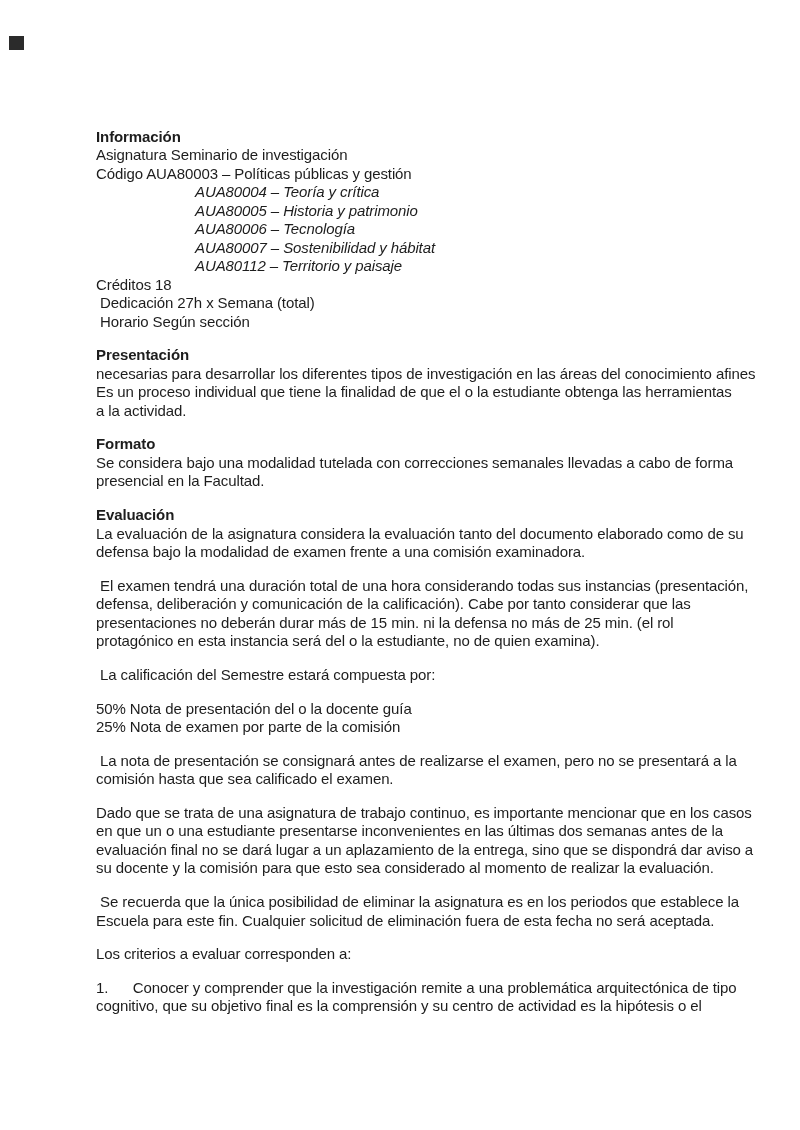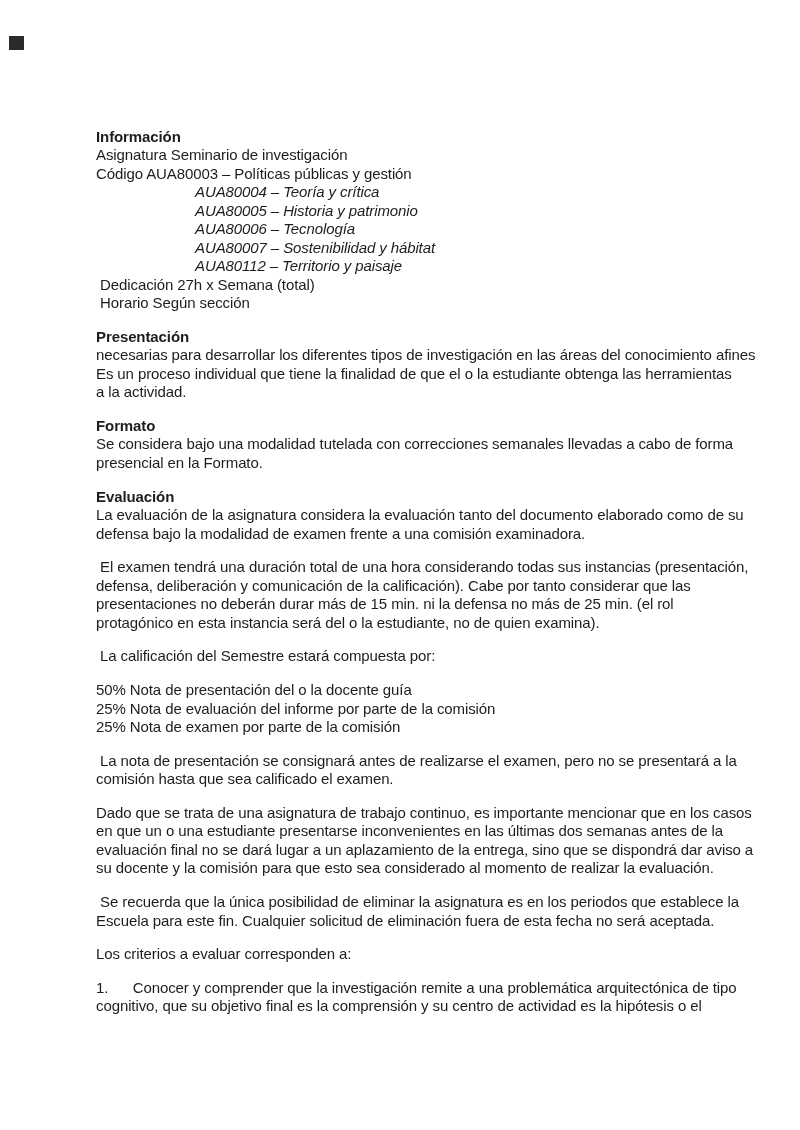--- a/index.html
+++ b/index.html
@@ -45,45 +45,45 @@
   <div class="corner-mark" style="background: rgb(43, 43, 43);"></div>
   <div class="content" id="doc-content">
       <div class="ln heading">Información</div>
       <div class="ln line">Asignatura Seminario de investigación</div>
       <div class="ln line">Código AUA80003 – Políticas públicas y gestión</div>
       <div class="ln indent">AUA80004 – Teoría y crítica</div>
       <div class="ln indent">AUA80005 – Historia y patrimonio</div>
       <div class="ln indent">AUA80006 – Tecnología</div>
       <div class="ln indent">AUA80007 – Sostenibilidad y hábitat</div>
       <div class="ln indent">AUA80112 – Territorio y paisaje</div>
+      <div class="ln line">Créditos 18</div>
       <div class="ln line"> Dedicación 27h x Semana (total)</div>
       <div class="ln line"> Horario Según sección</div>
       <div class="ln blank"></div>
       <div class="ln heading">Presentación</div>
       <div class="ln line">necesarias para desarrollar los diferentes tipos de investigación en las áreas del conocimiento afines</div>
       <div class="ln line">Es un proceso individual que tiene la finalidad de que el o la estudiante obtenga las herramientas</div>
       <div class="ln line">a la actividad.</div>
       <div class="ln blank"></div>
       <div class="ln heading">Formato</div>
       <div class="ln line">Se considera bajo una modalidad tutelada con correcciones semanales llevadas a cabo de forma</div>
-      <div class="ln line">presencial en la Formato.</div>
+      <div class="ln line">presencial en la Facultad.</div>
       <div class="ln blank"></div>
       <div class="ln heading">Evaluación</div>
       <div class="ln line">La evaluación de la asignatura considera la evaluación tanto del documento elaborado como de su</div>
       <div class="ln line">defensa bajo la modalidad de examen frente a una comisión examinadora.</div>
       <div class="ln blank"></div>
       <div class="ln line"> El examen tendrá una duración total de una hora considerando todas sus instancias (presentación,</div>
       <div class="ln line">defensa, deliberación y comunicación de la calificación). Cabe por tanto considerar que las</div>
       <div class="ln line">presentaciones no deberán durar más de 15 min. ni la defensa no más de 25 min. (el rol</div>
       <div class="ln line">protagónico en esta instancia será del o la estudiante, no de quien examina).</div>
       <div class="ln blank"></div>
       <div class="ln line"> La calificación del Semestre estará compuesta por:</div>
       <div class="ln blank"></div>
       <div class="ln line">50% Nota de presentación del o la docente guía</div>
-      <div class="ln line">25% Nota de evaluación del informe por parte de la comisión</div>
       <div class="ln line">25% Nota de examen por parte de la comisión</div>
       <div class="ln blank"></div>
       <div class="ln line"> La nota de presentación se consignará antes de realizarse el examen, pero no se presentará a la</div>
       <div class="ln line">comisión hasta que sea calificado el examen.</div>
       <div class="ln blank"></div>
       <div class="ln line">Dado que se trata de una asignatura de trabajo continuo, es importante mencionar que en los casos</div>
       <div class="ln line">en que un o una estudiante presentarse inconvenientes en las últimas dos semanas antes de la</div>
       <div class="ln line">evaluación final no se dará lugar a un aplazamiento de la entrega, sino que se dispondrá dar aviso a</div>
       <div class="ln line">su docente y la comisión para que esto sea considerado al momento de realizar la evaluación.</div>
       <div class="ln blank"></div>

